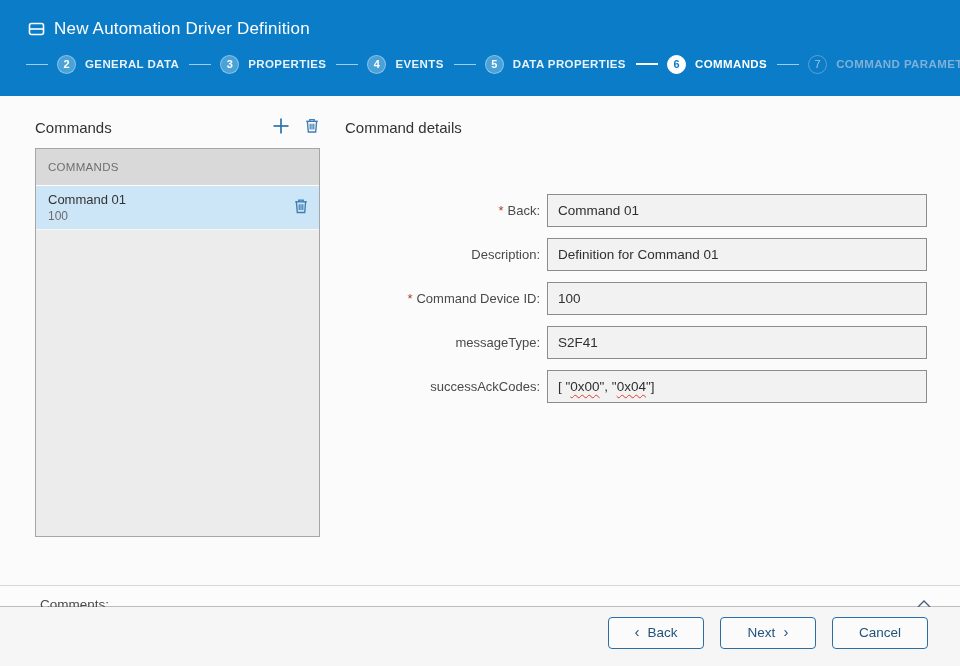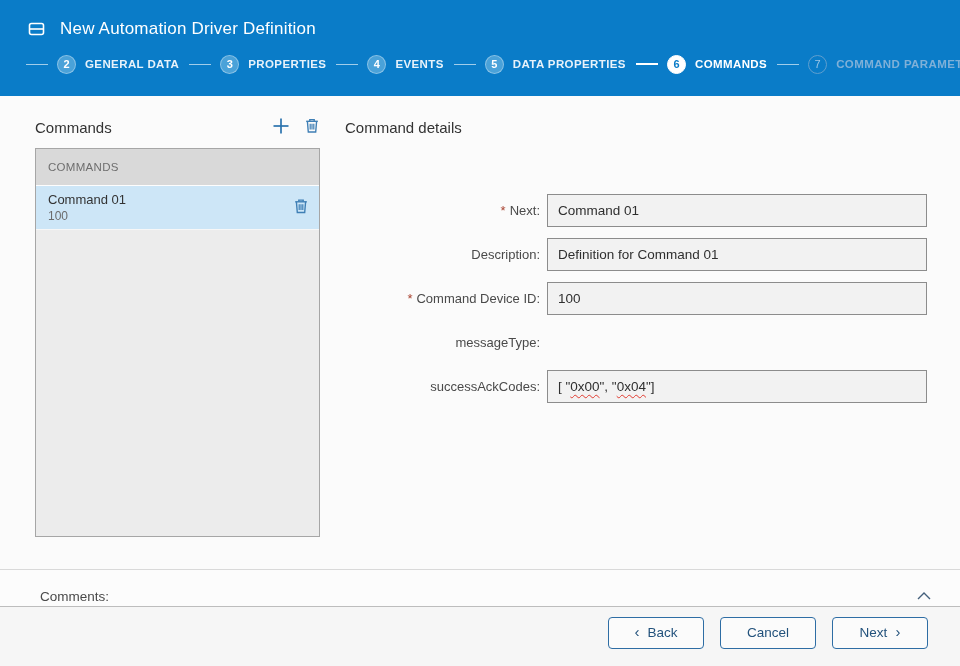--- a/index.html
+++ b/index.html
@@ -8,21 +8,21 @@
     font-family: "Liberation Sans", sans-serif;
     background:#fbfbfb; overflow:hidden;
     -webkit-font-smoothing:antialiased;
   }
   .window { width:960px; height:666px; display:flex; flex-direction:column; background:#fbfbfb; }
 
   
   .header { background:#0a7cc8; height:96px; flex:0 0 auto; color:#fff; }
   .titlebar { display:flex; align-items:center; gap:9px; padding:13px 0 0 28px; height:44px; }
   .titlebar svg { display:block; }
-  .title { font-size:17px; font-weight:400; letter-spacing:.2px;margin-left:6px; }
+  .title { font-size:17px; font-weight:400; letter-spacing:.2px; }
 
   
   .stepper { display:flex; align-items:center; padding-left:26px; height:40px; }
   .step { display:flex; align-items:center; }
   .step-line { width:22px; height:1px; background:rgba(255,255,255,.62); margin:0 0 0 0; }
   .step.active .step-line { height:2px; background:#ffffff; }
   .step-circle {
     width:19px; height:19px; border-radius:50%; margin:0 9px 0 9px;
     display:flex; align-items:center; justify-content:center;
     font-size:11px; font-weight:600;
@@ -64,21 +64,21 @@
   .form-input {
     flex:1 1 auto; margin-left:7px; height:33px; background:#f2f2f2;
     border:1px solid #8c8c8c; font-family:"Liberation Sans",sans-serif;
     font-size:13.5px; color:#2f2f2f; padding:0 10px; outline:none;
   }
   .form-input-div { display:flex; align-items:center; }
   .wavy { text-decoration-line:underline; text-decoration-style:wavy; text-decoration-color:#e03a2f; text-underline-offset:3px; text-decoration-thickness:1px; }
 
   
   .comments {
-    flex:0 0 auto; height:38px; background:#fcfcfc;
+    flex:0 0 auto; height:22px; background:#fcfcfc;
     border-top:1px solid #d9d9d9; border-bottom:1px solid #bdbdbd;
     display:flex; align-items:center; padding:16px 26px 0 40px;
   }
   .comments-label { font-size:13.5px; color:#4a4a4a; flex:1 1 auto; }
   .collapse-btn { background:none; border:none; cursor:pointer; padding:2px; display:flex; }
 
   
   .footer { flex:0 0 auto; height:59px; background:#f6f6f6; display:flex; align-items:center; justify-content:flex-end; gap:16px; padding:0 32px 8px 0; }
   .btn {
     min-width:96px; height:32px; background:#fbfbfb; border:1px solid #2e6da4; border-radius:4px;
@@ -184,36 +184,37 @@
     </div>
 
     <div class="right-col">
       <div class="panel-head">
         <span class="panel-title">Command details</span>
       </div>
 
       <div class="form">
 
         <div class="form-row">
-          <span class="form-label"><span class="req">*</span><span>Next:</span></span>
+          <span class="form-label"><span class="req">*</span><span>Back:</span></span>
           <input class="form-input" type="text" value="Command 01" style="">
         </div>
 
         <div class="form-row">
           <span class="form-label">Description:</span>
           <input class="form-input" type="text" value="Definition for Command 01" style="">
         </div>
 
         <div class="form-row">
           <span class="form-label"><span class="req">*</span><span>Command Device ID:</span></span>
           <input class="form-input" type="text" value="100" style="">
         </div>
 
         <div class="form-row">
           <span class="form-label">messageType:</span>
+          <input class="form-input" type="text" value="S2F41" style="">
         </div>
 
         <div class="form-row">
           <span class="form-label">successAckCodes:</span>
           <div class="form-input form-input-div">
               <span>[ "</span>
               <span class="wavy">0x00</span>
               <span>", "</span>
               <span class="wavy">0x04</span>
               <span>"]</span>
@@ -234,21 +235,21 @@
       </span>
     </button>
   </div>
 
   <div class="footer">
     <button class="btn">
       <span class="chev">‹</span>
       <span>Back</span>
     </button>
     <button class="btn">
-      <span>Cancel</span>
-    </button>
-    <button class="btn">
       <span>Next</span>
       <span class="chev">›</span>
     </button>
+    <button class="btn">
+      <span>Cancel</span>
+    </button>
   </div>
 
 </div>
 
 </body></html>

